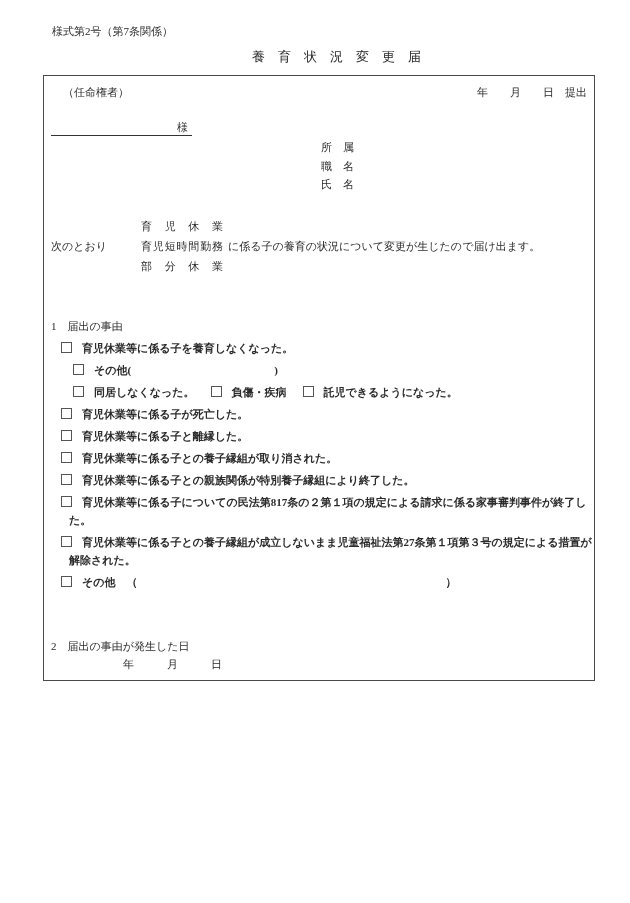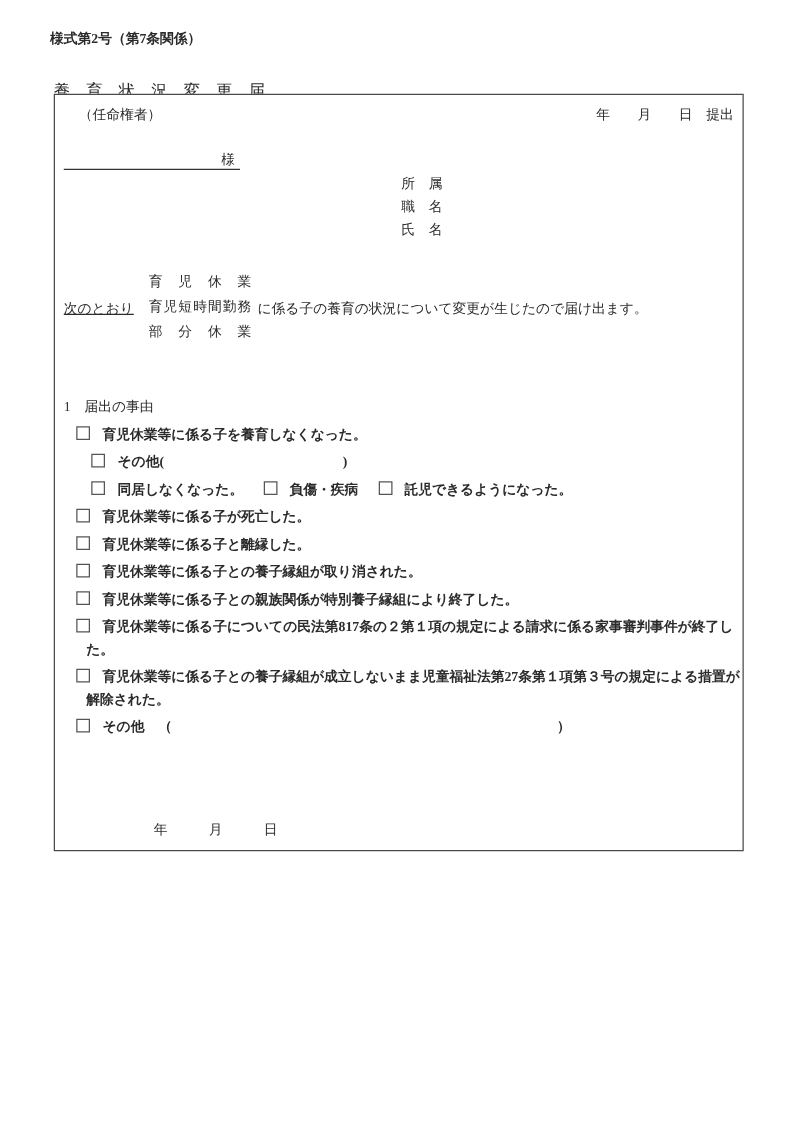--- a/index.html
+++ b/index.html
@@ -8,33 +8,32 @@
     width: 630px;
     height: 903px;
     background: #ffffff;
     color: #2b2b2b;
     font-family: "Liberation Serif", "DejaVu Serif", serif;
     font-size: 11px;
     overflow: hidden;
   }
   .form-number {
     position: absolute;
-    left: 40px;
+    left: 52px;
     top: 24px;
     line-height: 14px;
-    font-weight: bold;
   }
   .doc-title {
     position: absolute;
     left: 0;
-    top: 65px;
+    top: 49px;
     width: 100%;
     box-sizing: border-box;
     padding-left: 43px;
-    text-align: left;
+    text-align: center;
     font-size: 13px;
     line-height: 15px;
   }
   .form-box {
     position: absolute;
     left: 43px;
     top: 75px;
     width: 552px;
     height: 606px;
     border: 1px solid #4a4a4a;
@@ -73,21 +72,21 @@
     line-height: 18.5px;
   }
   .declaration {
     position: absolute;
     left: 7px;
     top: 140px;
     display: flex;
     align-items: center;
     white-space: nowrap;
   }
-  .declaration .lead { margin-right: 12px; text-decoration: underline; }
+  .declaration .lead { margin-right: 34px; }
   .leave-types { display: flex; flex-direction: column; }
   .leave-type {
     display: inline-block;
     width: 82px;
     line-height: 20px;
     text-align: justify;
     text-align-last: justify;
   }
   .declaration .statement { margin-left: 5px; }
   .sec1-heading {
@@ -184,19 +183,20 @@
         <div class="cb-row level2"><span class="cb-item"><span class="cb"></span><span class="cb-label">同居しなくなった。</span></span><span class="cb-item"><span class="cb"></span><span class="cb-label">負傷・疾病</span></span><span class="cb-item"><span class="cb"></span><span class="cb-label">託児できるようになった。</span></span></div>
         <div class="cb-row level1"><span class="cb-item"><span class="cb"></span><span class="cb-label">育児休業等に係る子が死亡した。</span></span></div>
         <div class="cb-row level1"><span class="cb-item"><span class="cb"></span><span class="cb-label">育児休業等に係る子と離縁した。</span></span></div>
         <div class="cb-row level1"><span class="cb-item"><span class="cb"></span><span class="cb-label">育児休業等に係る子との養子縁組が取り消された。</span></span></div>
         <div class="cb-row level1"><span class="cb-item"><span class="cb"></span><span class="cb-label">育児休業等に係る子との親族関係が特別養子縁組により終了した。</span></span></div>
         <div class="cb-row level1"><span class="cb-item"><span class="cb"></span><span class="cb-label">育児休業等に係る子についての民法第817条の２第１項の規定による請求に係る家事審判事件が終了した。</span></span></div>
         <div class="cb-row level1"><span class="cb-item"><span class="cb"></span><span class="cb-label">育児休業等に係る子との養子縁組が成立しないまま児童福祉法第27条第１項第３号の規定による措置が解除された。</span></span></div>
         <div class="cb-row level1"><span class="cb-item"><span class="cb"></span><span class="cb-label">その他　（　　　　　　　　　　　　　　　　　　　　　　　　　　　　）</span></span></div>
       </div>
 
+    <div class="sec2-heading">2　届出の事由が発生した日</div>
 
     <div class="sec2-date">年　　　月　　　日</div>
 
   </div>
 
 
 </div>
 
 </body></html>

